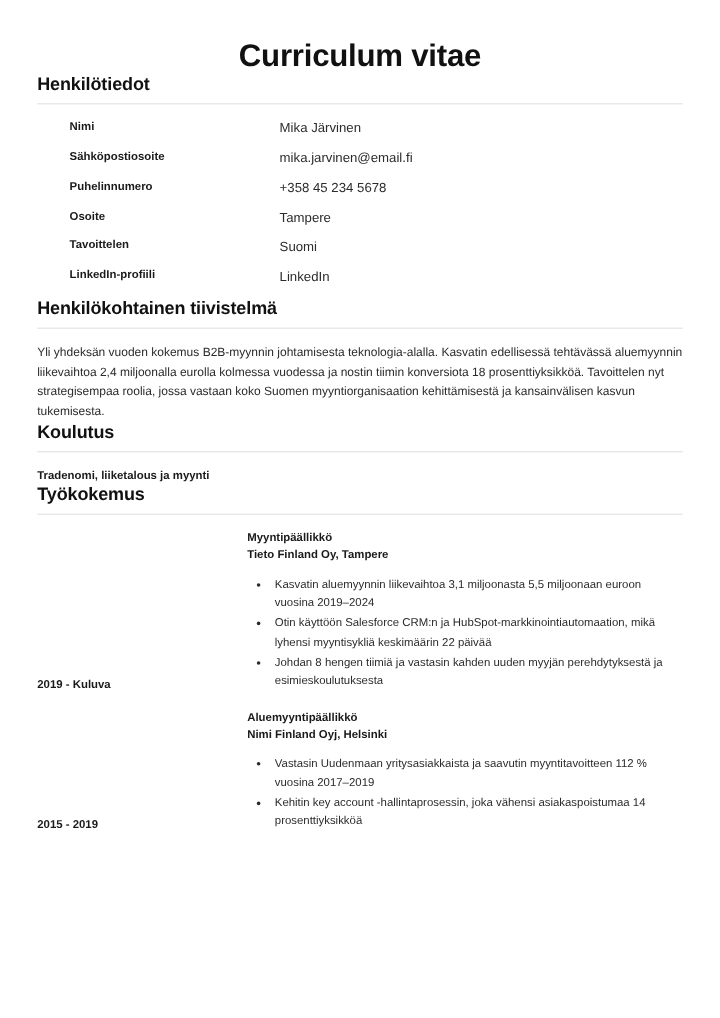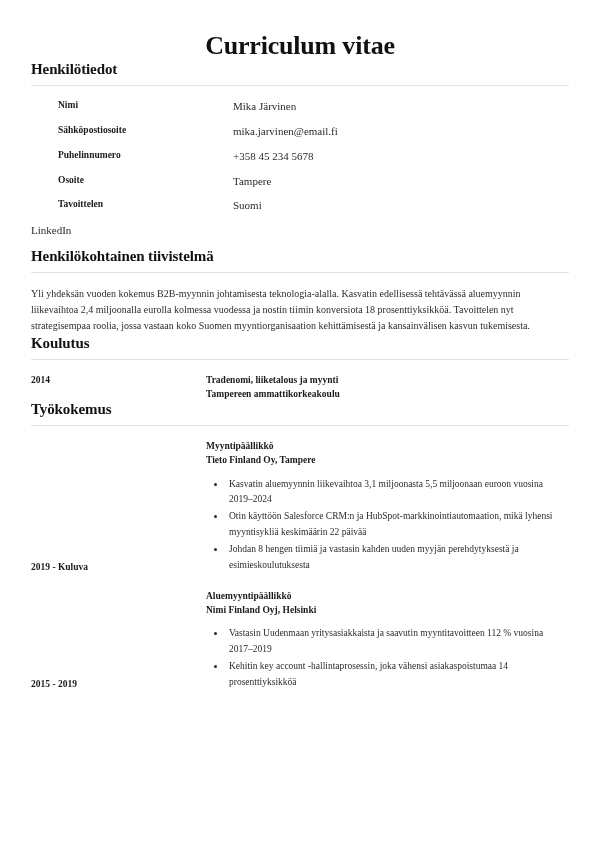--- a/index.html
+++ b/index.html
@@ -14,21 +14,20 @@
     color: #1a1a1a;
     -webkit-font-smoothing: antialiased;
   }
   .page {
     width: 600px;
     height: 848px;
     box-sizing: border-box;
     padding: 0 31px;
     background: #ffffff;
     position: relative;
-    font-family: Liberation Serif, serif;
   }
   .doc-title {
     text-align: center;
     font-size: 26px;
     font-weight: bold;
     letter-spacing: -0.2px;
     color: #111111;
     margin: 0;
     padding-top: 31px;
     padding-bottom: 0;
@@ -161,39 +160,38 @@
     </div>
     <div class="detail-row">
       <div class="detail-label">Osoite</div>
       <div class="detail-value">Tampere</div>
     </div>
     <div class="detail-row">
       <div class="detail-label">Tavoittelen</div>
       <div class="detail-value">Suomi</div>
     </div>
     <div class="detail-row">
+      <div class="detail-label">LinkedIn-profiili</div>
       <div class="detail-value">LinkedIn</div>
     </div>
   </div>
 
   <div class="section">
     <div class="section-heading">Henkilökohtainen tiivistelmä</div>
     <div class="divider"></div>
     <p class="summary-text">Yli yhdeksän vuoden kokemus B2B-myynnin johtamisesta teknologia-alalla. Kasvatin edellisessä tehtävässä aluemyynnin liikevaihtoa 2,4 miljoonalla eurolla kolmessa vuodessa ja nostin tiimin konversiota 18 prosenttiyksikköä. Tavoittelen nyt strategisempaa roolia, jossa vastaan koko Suomen myyntiorganisaation kehittämisestä ja kansainvälisen kasvun tukemisesta.</p>
   </div>
 
   <div class="section">
     <div class="section-heading">Koulutus</div>
     <div class="divider"></div>
 
     <div class="entry edu-entry">
-      <div class="entry-date">2014</div>
       <div class="entry-body">
         <div class="entry-title">Tradenomi, liiketalous ja myynti</div>
-        <div class="entry-org">Tampereen ammattikorkeakoulu</div>
       </div>
     </div>
   </div>
 
   <div class="section">
     <div class="section-heading">Työkokemus</div>
     <div class="divider"></div>
 
     <div class="entry entry-block">
       <div class="entry-date">2019 - Kuluva</div>

